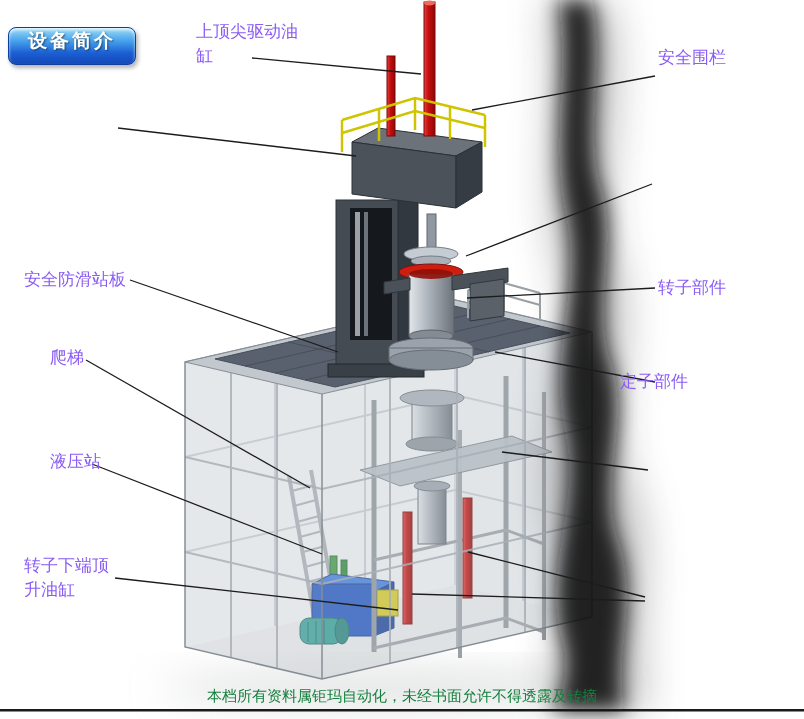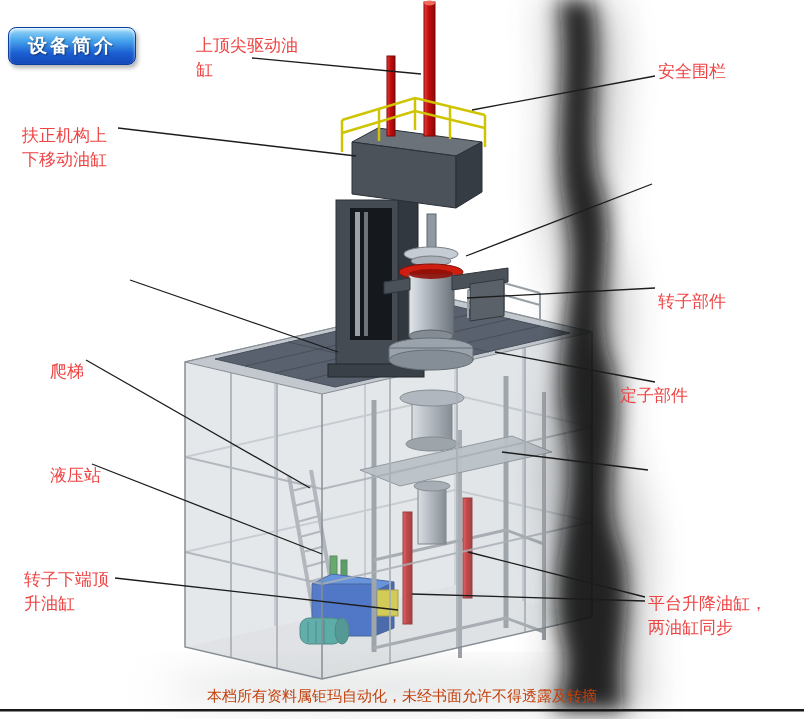--- a/index.html
+++ b/index.html
@@ -6,36 +6,35 @@
   html,body { width:804px; height:719px; }
   body {
     background:#ffffff;
     font-family:"DejaVu Sans","Liberation Sans",sans-serif;
     position:relative; overflow:hidden;
   }
   .page { position:absolute; left:0; top:0; width:804px; height:719px; background:#fff; }
   svg.scene { position:absolute; left:0; top:0; z-index:1; }
   .lbl {
     position:absolute; z-index:5;
-    font-size:17px; line-height:1.4; color:#ef4444;
+    font-size:17px; line-height:1.4; color:#8b5cf6;
     word-break:break-all;
-    margin-top:14px;
   }
   .badge {
     position:absolute; left:8px; top:27px; width:128px; height:38px; z-index:6;
     background:linear-gradient(180deg,#9edcf8 0%,#47a3ec 35%,#1b5fd3 70%,#1348b8 100%);
     border:1px solid #0d3ea0; border-radius:8px;
     box-shadow:inset 0 2px 3px rgba(255,255,255,.75), 2px 3px 4px rgba(0,0,0,.3);
-    display:flex; align-items:center; justify-content:center;
+    display:flex; align-items:flex-start; justify-content:center;
     color:#fff; font-size:19px; font-weight:bold; letter-spacing:3px;
     text-shadow:1px 1px 2px rgba(0,0,0,.5);
   }
   .footer {
     position:absolute; left:0; top:687px; width:100%; z-index:5;
-    text-align:center; font-size:15px; color:#c2410c;
+    text-align:center; font-size:15px; color:#15803d;
   }
 </style>
 </head>
 <body>
 
 <div class="page">
 
   <svg class="scene" width="804" height="719" viewBox="0 0 804 719" xmlns="http://www.w3.org/2000/svg">
     <defs>
       <linearGradient id="cylG" x1="0" y1="0" x2="1" y2="0">
@@ -231,23 +230,22 @@
       <line x1="645" y1="601" x2="412" y2="594"></line>
     </g>
   </svg>
 
   <div class="badge">
     <span>设备简介</span>
   </div>
 
   <div class="lbl" style="left:196px;top:20px;width:108px">上顶尖驱动油缸</div>
   <div class="lbl" style="left:658px;top:46px;width:75px">安全围栏</div>
-  <div class="lbl" style="left:22px;top:110px;width:92px">扶正机构上下移动油缸</div>
+  <div class="lbl" style="left:24px;top:268px;width:110px">安全防滑站板</div>
   <div class="lbl" style="left:658px;top:276px;width:75px">转子部件</div>
   <div class="lbl" style="left:50px;top:346px;width:40px">爬梯</div>
   <div class="lbl" style="left:620px;top:370px;width:75px">定子部件</div>
   <div class="lbl" style="left:50px;top:450px;width:60px">液压站</div>
   <div class="lbl" style="left:24px;top:554px;width:92px">转子下端顶升油缸</div>
-  <div class="lbl" style="left:648px;top:578px;width:124px">平台升降油缸，两油缸同步</div>
 
   <div class="footer">本档所有资料属钜玛自动化，未经书面允许不得透露及转摘</div>
 
 </div>
 
 </body></html>

